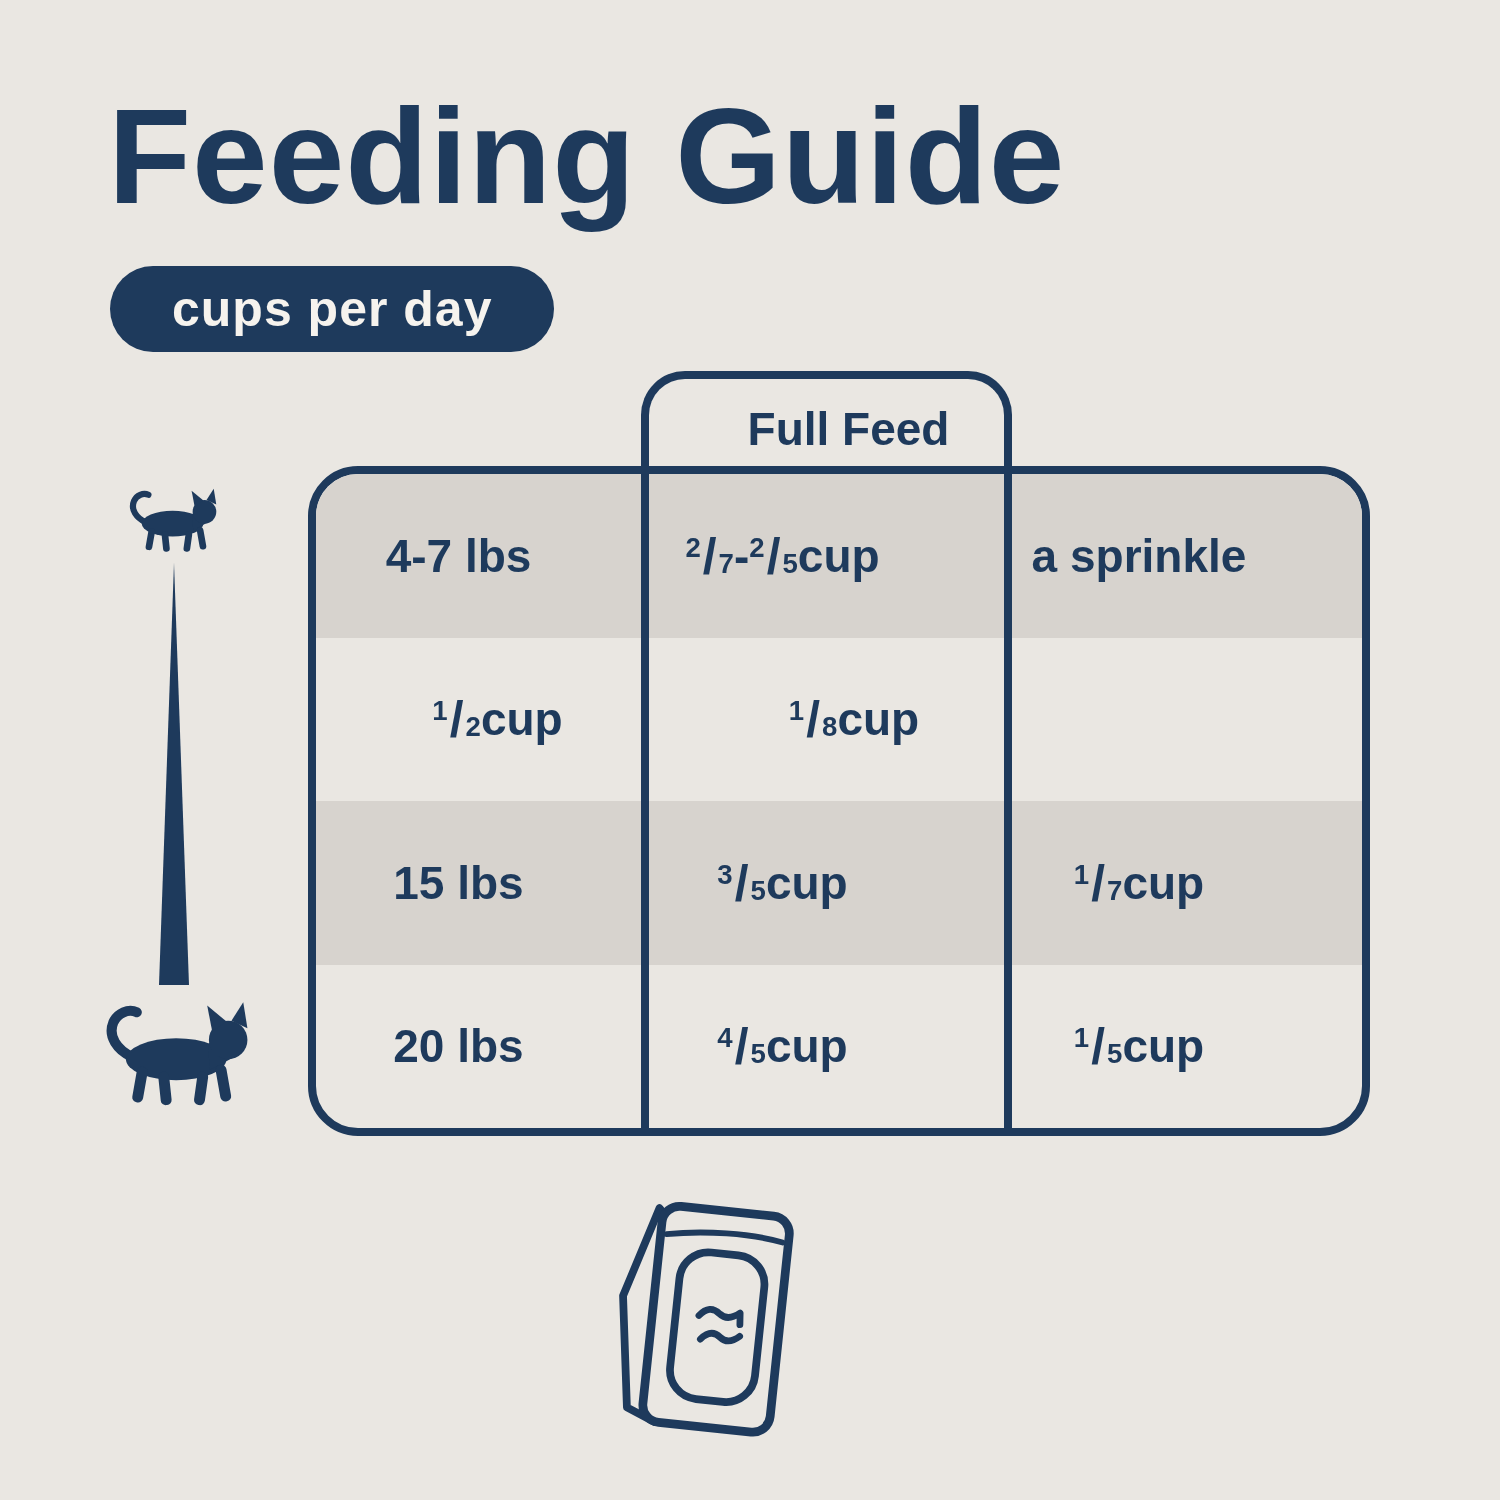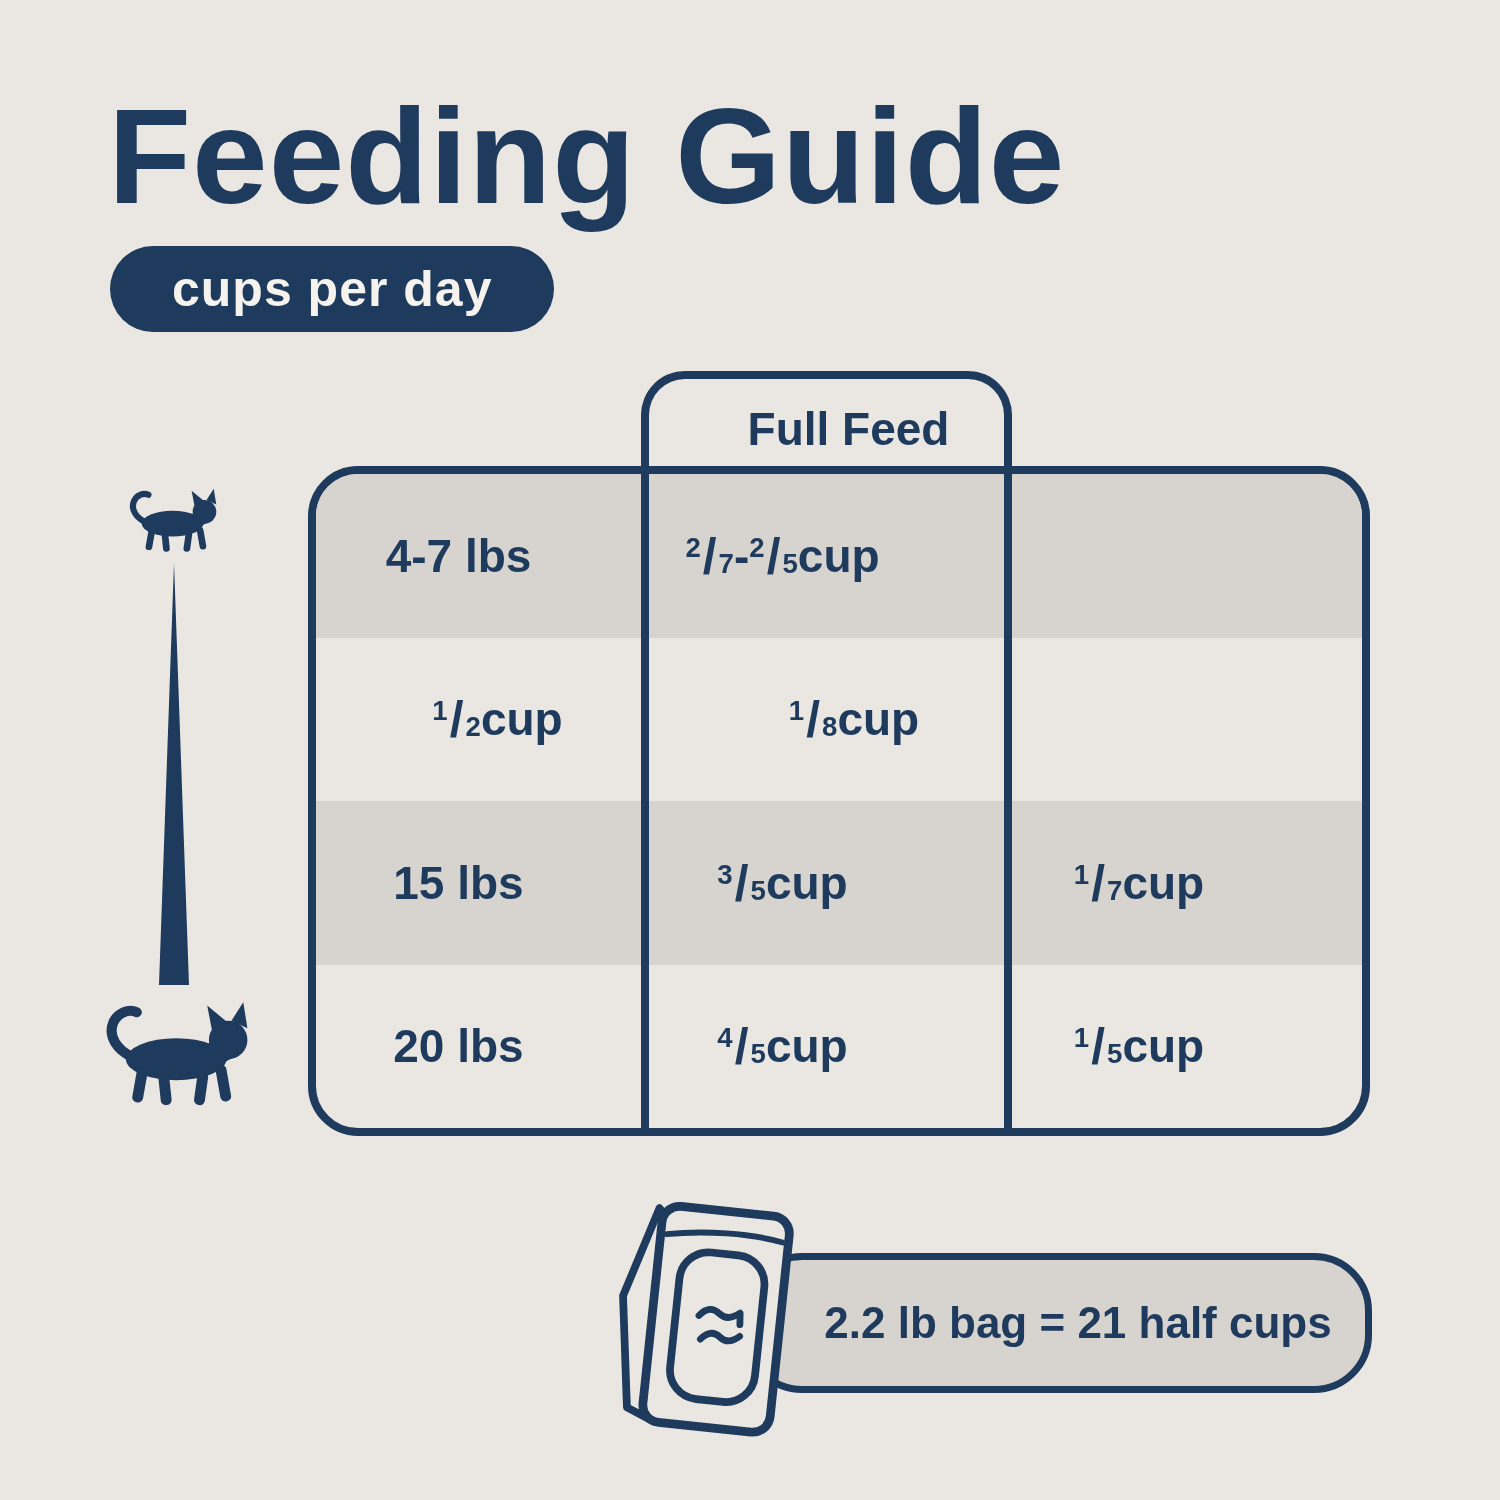--- a/index.html
+++ b/index.html
@@ -18,21 +18,21 @@
     overflow:hidden;
   }
   
   .title{
     position:absolute;left:108px;top:82px;
     font-size:136px;font-weight:700;line-height:1.1;
     letter-spacing:1px;color:var(--navy);white-space:nowrap;
   }
   
   .unit-badge{
-    position:absolute;left:110px;top:246px;height:86px;
+    position:absolute;left:110px;top:266px;height:86px;
     background:var(--navy);border-radius:44px;
     display:flex;align-items:center;justify-content:center;
     padding:0 62px;
   }
   .unit-badge span{
     color:var(--cream);font-size:50px;font-weight:700;letter-spacing:1px;white-space:nowrap;
   }
   
   .tab{
     position:absolute;top:371px;height:103px;box-sizing:border-box;
@@ -101,20 +101,23 @@
   </div>
 
   <div class="ftable">
     <div class="frow shaded">
       <div class="fcell c1">4-7 lbs</div>
       <div class="fcell c2">
           <span class="fr"><span class="n">2</span><span class="sl">/</span><span class="d">7</span></span>
           <span> - </span>
           <span class="fr"><span class="n">2</span><span class="sl">/</span><span class="d">5</span></span>
           <span> cup</span>
+        </div>
+      <div class="fcell c3">
+          <span>a sprinkle</span>
         </div>
     </div>
     <div class="frow">
       <div class="fcell c2">
           <span class="fr"><span class="n">1</span><span class="sl">/</span><span class="d">2</span></span>
           <span> cup</span>
         </div>
       <div class="fcell c3">
           <span class="fr"><span class="n">1</span><span class="sl">/</span><span class="d">8</span></span>
           <span> cup</span>
@@ -173,23 +176,20 @@
       <circle cx="172" cy="50" r="23"></circle>
       <polygon points="153,40 147,9 170,28"></polygon>
       <polygon points="176,27 190,5 195,36"></polygon>
       <rect x="64" y="82" width="13" height="43" rx="6" transform="rotate(10 70 82)"></rect>
       <rect x="88" y="88" width="13" height="40" rx="6" transform="rotate(-6 94 88)"></rect>
       <rect x="136" y="88" width="13" height="40" rx="6" transform="rotate(8 142 88)"></rect>
       <rect x="156" y="80" width="13" height="44" rx="6" transform="rotate(-10 162 80)"></rect>
     </g>
   </svg>
 
-  <div class="note-pill">
-    <span>2.2 lb bag = 21 half cups</span>
-  </div>
 
   <svg class="bag" viewBox="0 0 200 260" aria-hidden="true">
     <g transform="rotate(6 100 130)" stroke="#1E3A5C" stroke-linejoin="round" stroke-linecap="round">
       <polygon points="44,26 16,120 32,234 62,246 54,36" fill="#EAE7E2" stroke-width="8"></polygon>
       <rect x="48" y="22" width="132" height="224" rx="18" fill="#EAE7E2" stroke-width="9"></rect>
       <path d="M54,52 C92,44 140,42 174,48" fill="none" stroke-width="6"></path>
       <rect x="72" y="66" width="88" height="152" rx="30" fill="none" stroke-width="8"></rect>
       <path d="M96,132 q10,-13 21,-4 q9,7 21,-3 l1,12" fill="none" stroke-width="7"></path>
       <path d="M100,156 q10,-12 20,-4 q9,7 20,-3" fill="none" stroke-width="7"></path>
     </g>

